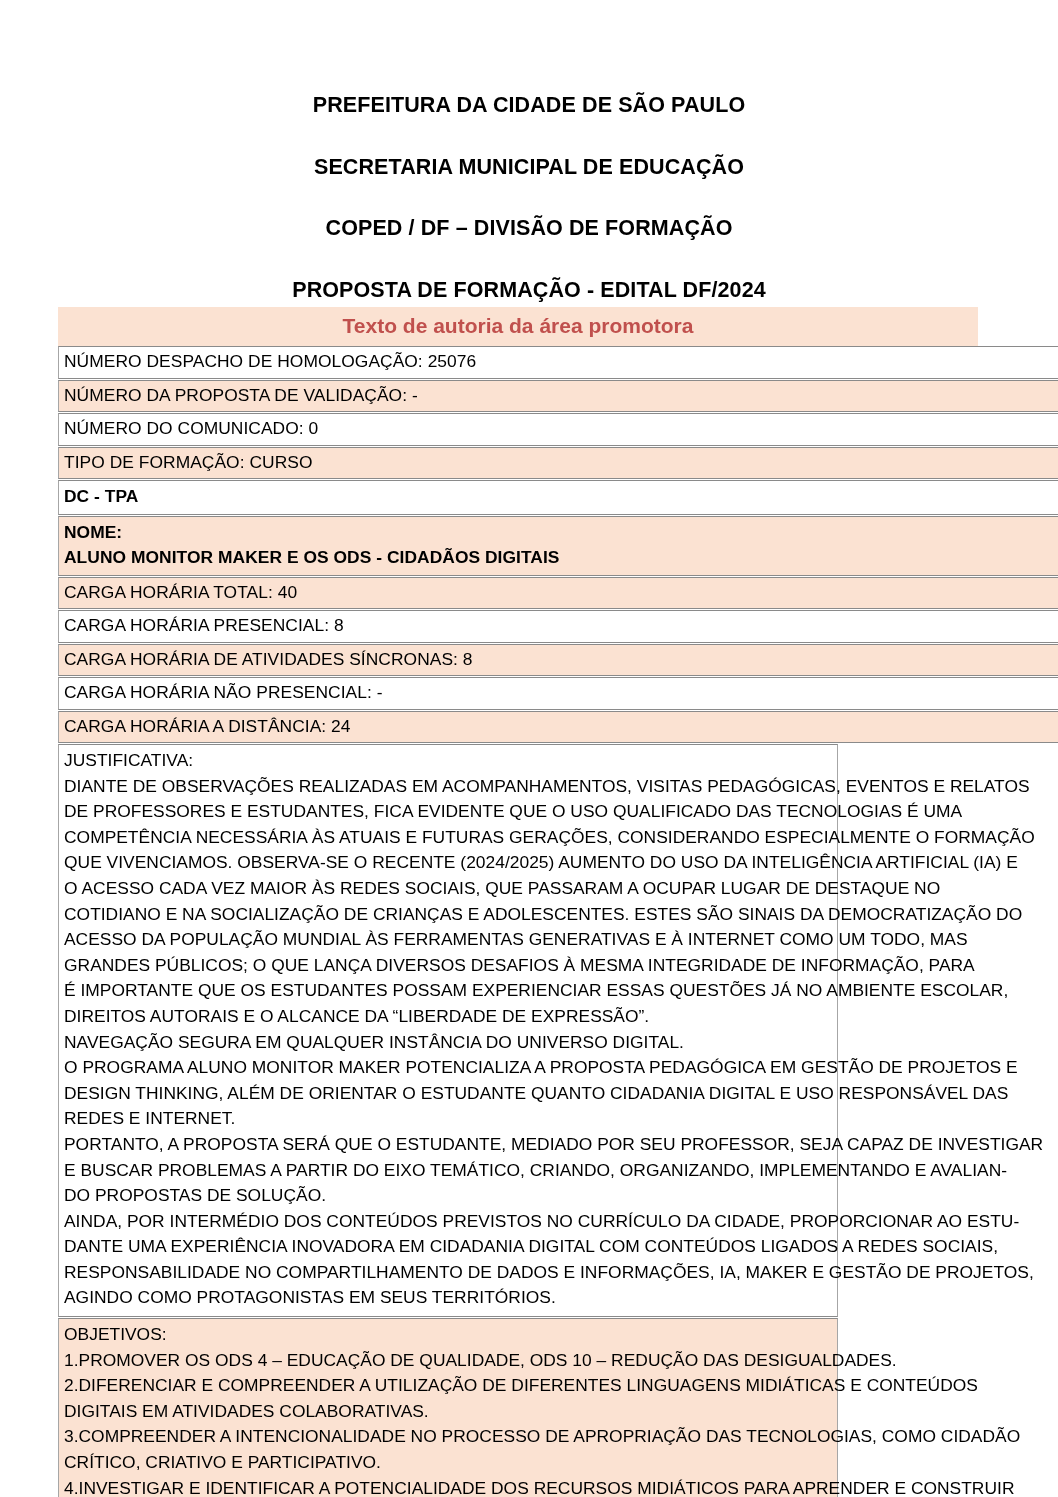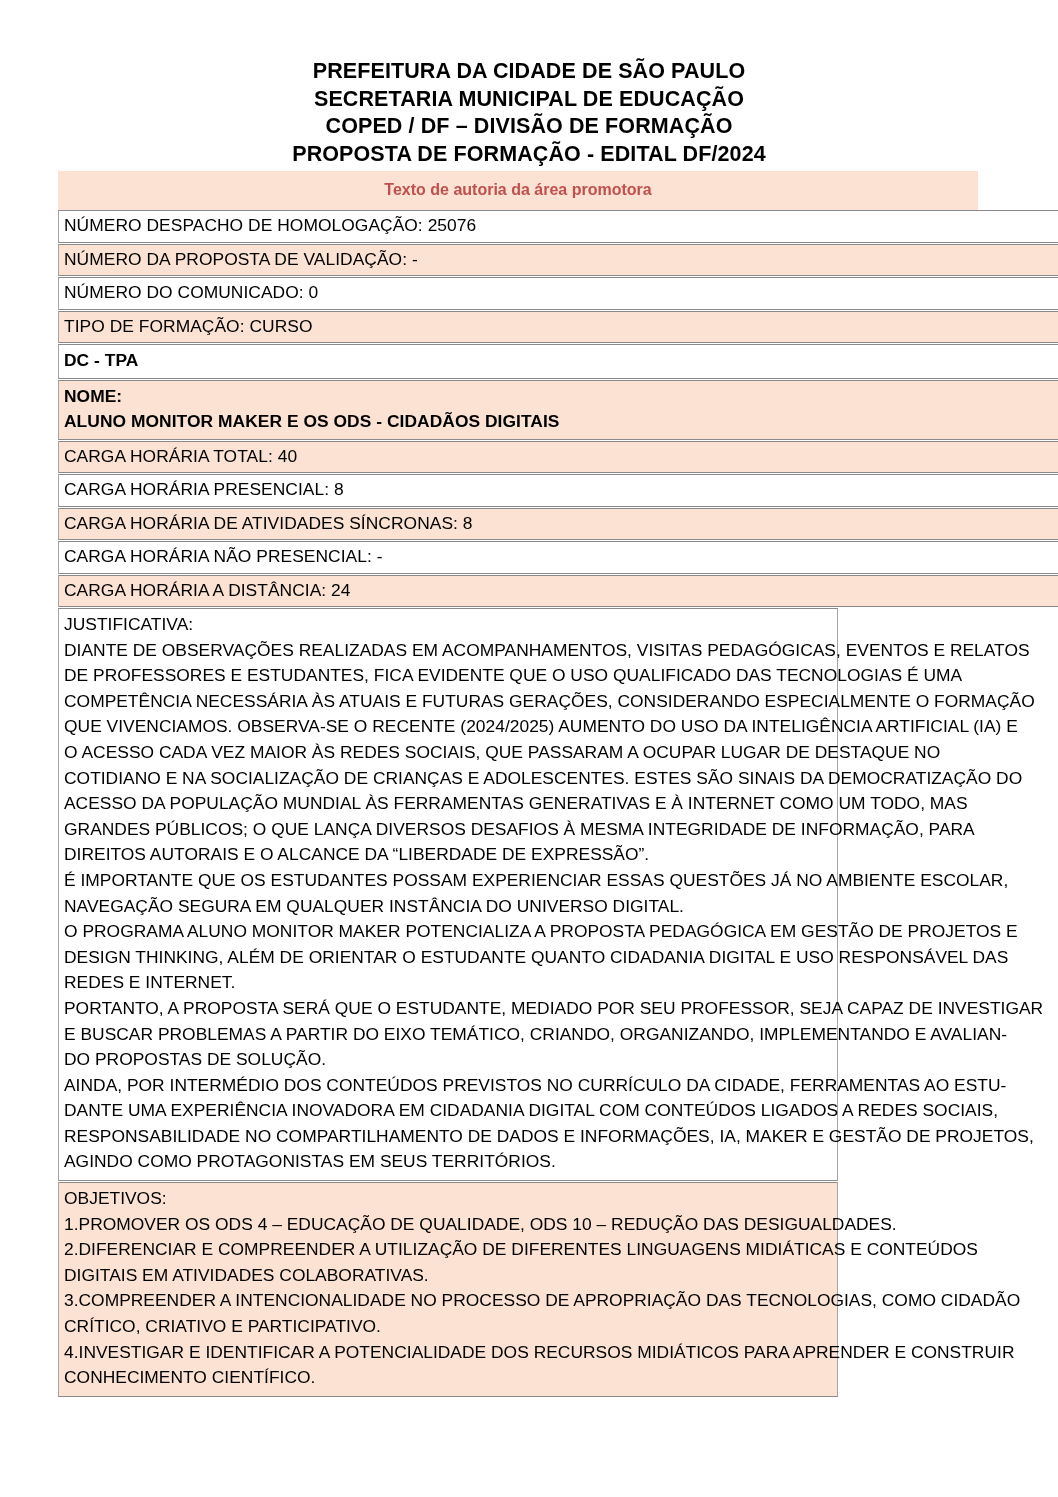--- a/index.html
+++ b/index.html
@@ -29,36 +29,37 @@
   .doc-header {
     padding-top: 58px;
     text-align: center;
   }
   .doc-header .hline {
     font-weight: bold;
     font-size: 21.5px;
     line-height: 27.5px;
     letter-spacing: 0.1px;
     white-space: nowrap;
+    margin-top: 34px;
   }
 
   
   .banner {
     margin: 3px 0 0 0;
     width: 920px;
     margin-left: 58px;
     background: #FBE2D2;
     text-align: center;
     padding: 4px 0 5px 0;
     box-sizing: border-box;
   }
   .banner-text {
     color: #C0504D;
     font-weight: bold;
-    font-size: 16px;
+    font-size: 21px;
     line-height: 30px;
   }
 
   
   .form-table {
     width: 920px;
     margin-left: 58px;
     border-collapse: separate;
     border-spacing: 0 0;
   }
@@ -175,30 +176,30 @@
     <div class="block">
       <p>JUSTIFICATIVA:</p>
       <p>DIANTE DE OBSERVAÇÕES REALIZADAS EM ACOMPANHAMENTOS, VISITAS PEDAGÓGICAS, EVENTOS E RELATOS</p>
       <p>DE PROFESSORES E ESTUDANTES, FICA EVIDENTE QUE O USO QUALIFICADO DAS TECNOLOGIAS É UMA</p>
       <p>COMPETÊNCIA NECESSÁRIA ÀS ATUAIS E FUTURAS GERAÇÕES, CONSIDERANDO ESPECIALMENTE O FORMAÇÃO</p>
       <p>QUE VIVENCIAMOS. OBSERVA-SE O RECENTE (2024/2025) AUMENTO DO USO DA INTELIGÊNCIA ARTIFICIAL (IA) E</p>
       <p>O ACESSO CADA VEZ MAIOR ÀS REDES SOCIAIS, QUE PASSARAM A OCUPAR LUGAR DE DESTAQUE NO</p>
       <p>COTIDIANO E NA SOCIALIZAÇÃO DE CRIANÇAS E ADOLESCENTES. ESTES SÃO SINAIS DA DEMOCRATIZAÇÃO DO</p>
       <p>ACESSO DA POPULAÇÃO MUNDIAL ÀS FERRAMENTAS GENERATIVAS E À INTERNET COMO UM TODO, MAS</p>
       <p>GRANDES PÚBLICOS; O QUE LANÇA DIVERSOS DESAFIOS À MESMA INTEGRIDADE DE INFORMAÇÃO, PARA</p>
+      <p>É IMPORTANTE QUE OS ESTUDANTES POSSAM EXPERIENCIAR ESSAS QUESTÕES JÁ NO AMBIENTE ESCOLAR,</p>
       <p>DIREITOS AUTORAIS E O ALCANCE DA “LIBERDADE DE EXPRESSÃO”.</p>
-      <p>É IMPORTANTE QUE OS ESTUDANTES POSSAM EXPERIENCIAR ESSAS QUESTÕES JÁ NO AMBIENTE ESCOLAR,</p>
       <p>NAVEGAÇÃO SEGURA EM QUALQUER INSTÂNCIA DO UNIVERSO DIGITAL.</p>
       <p>O PROGRAMA ALUNO MONITOR MAKER POTENCIALIZA A PROPOSTA PEDAGÓGICA EM GESTÃO DE PROJETOS E</p>
       <p>DESIGN THINKING, ALÉM DE ORIENTAR O ESTUDANTE QUANTO CIDADANIA DIGITAL E USO RESPONSÁVEL DAS</p>
       <p>REDES E INTERNET.</p>
       <p>PORTANTO, A PROPOSTA SERÁ QUE O ESTUDANTE, MEDIADO POR SEU PROFESSOR, SEJA CAPAZ DE INVESTIGAR</p>
       <p>E BUSCAR PROBLEMAS A PARTIR DO EIXO TEMÁTICO, CRIANDO, ORGANIZANDO, IMPLEMENTANDO E AVALIAN-</p>
       <p>DO PROPOSTAS DE SOLUÇÃO.</p>
-      <p>AINDA, POR INTERMÉDIO DOS CONTEÚDOS PREVISTOS NO CURRÍCULO DA CIDADE, FERRAMENTAS AO ESTU-</p>
+      <p>AINDA, POR INTERMÉDIO DOS CONTEÚDOS PREVISTOS NO CURRÍCULO DA CIDADE, PROPORCIONAR AO ESTU-</p>
       <p>DANTE UMA EXPERIÊNCIA INOVADORA EM CIDADANIA DIGITAL COM CONTEÚDOS LIGADOS A REDES SOCIAIS,</p>
       <p>RESPONSABILIDADE NO COMPARTILHAMENTO DE DADOS E INFORMAÇÕES, IA, MAKER E GESTÃO DE PROJETOS,</p>
       <p>AGINDO COMO PROTAGONISTAS EM SEUS TERRITÓRIOS.</p>
     </div>
 
     <div class="block shaded">
       <p>OBJETIVOS:</p>
       <p>1.PROMOVER OS ODS 4 – EDUCAÇÃO DE QUALIDADE, ODS 10 – REDUÇÃO DAS DESIGUALDADES.</p>
       <p>2.DIFERENCIAR E COMPREENDER A UTILIZAÇÃO DE DIFERENTES LINGUAGENS MIDIÁTICAS E CONTEÚDOS</p>
       <p>DIGITAIS EM ATIVIDADES COLABORATIVAS.</p>

